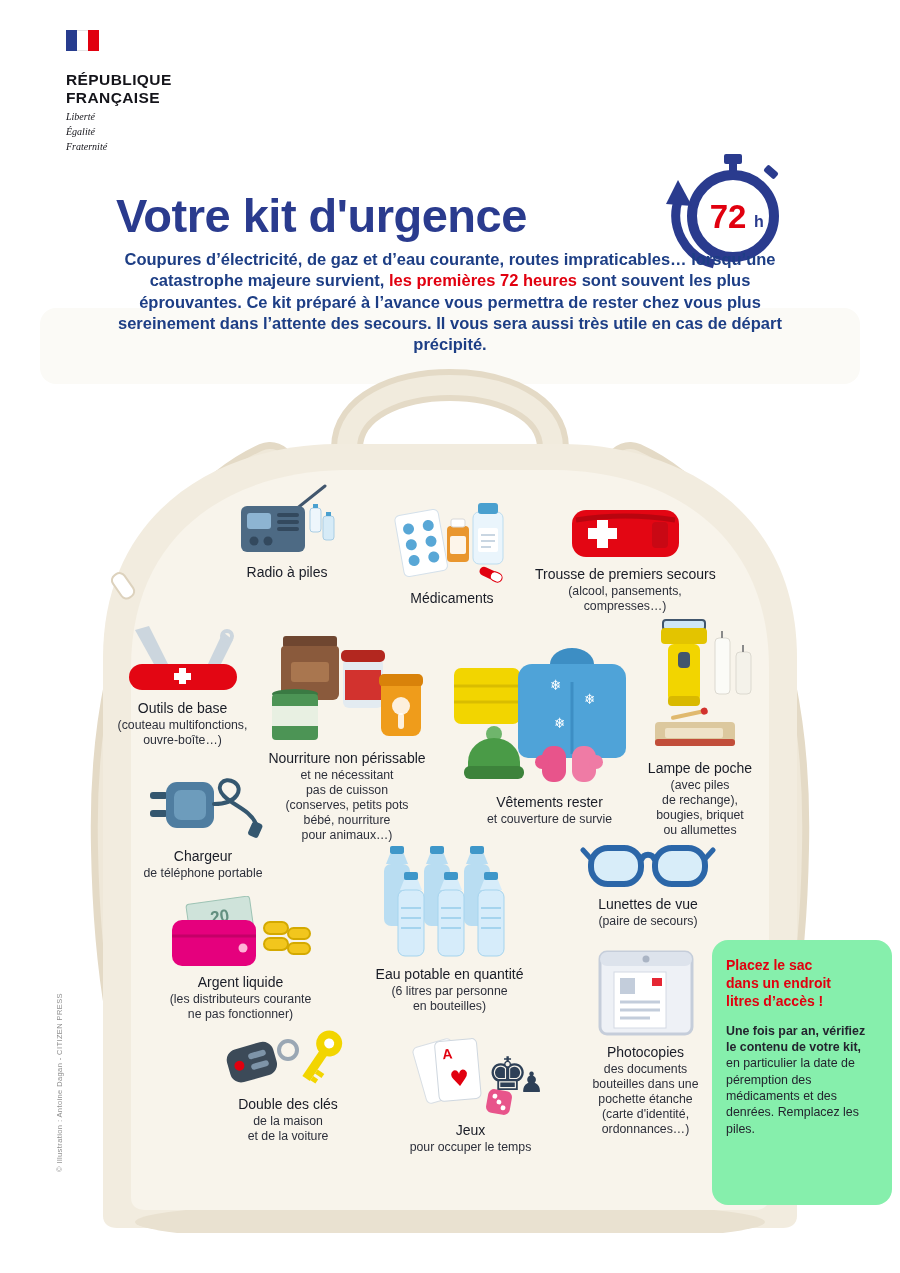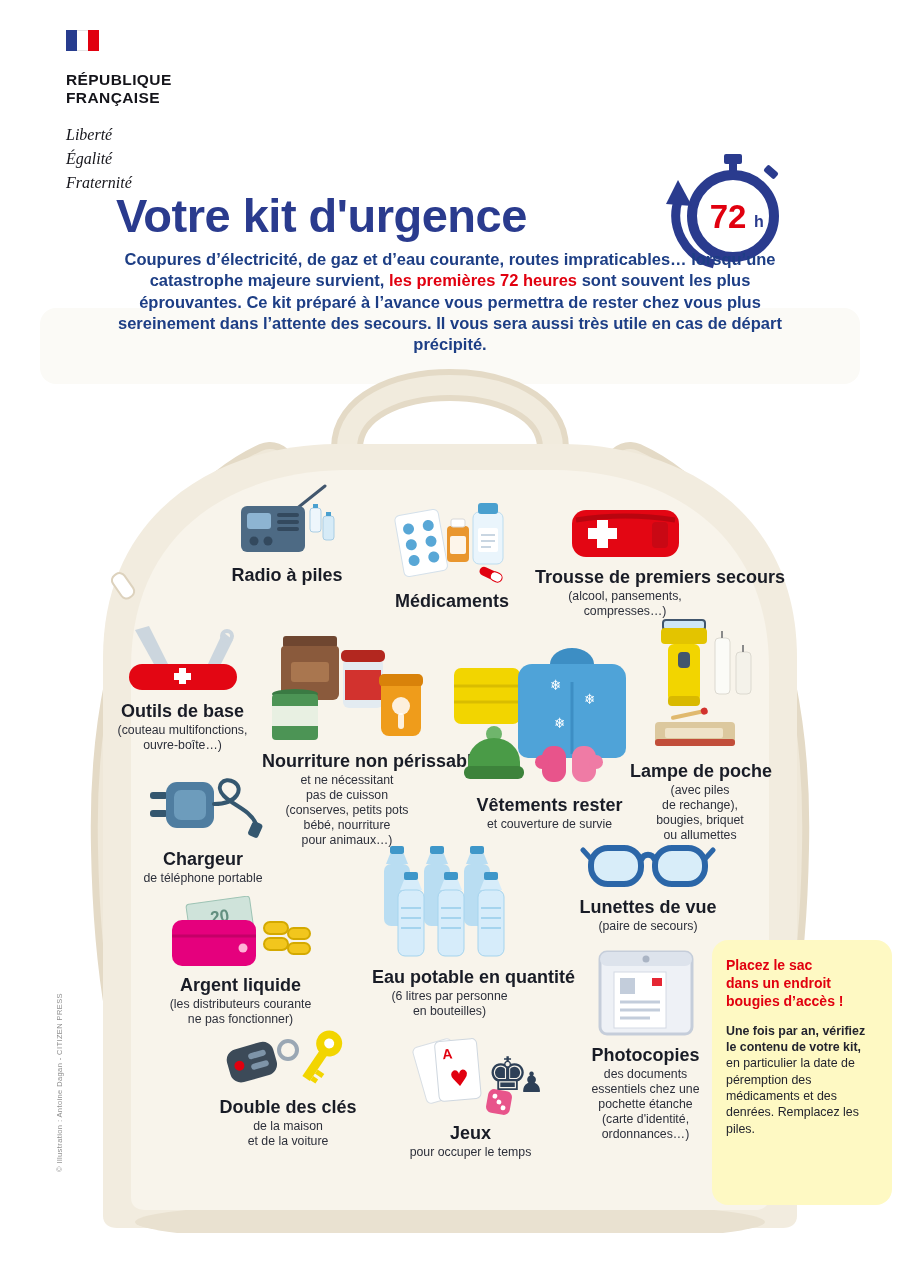--- a/index.html
+++ b/index.html
@@ -7,44 +7,44 @@
   .page { position:relative; width:900px; height:1273px; background:#fff; overflow:hidden; }
 
   
   .logo { position:absolute; left:66px; top:30px; }
   .flag { display:flex; width:33px; height:21px; }
   .flag span { width:11px; height:100%; display:block; }
   .flag .b { background:#273c8e; }
   .flag .w { background:#ffffff; border-top:1px solid #e5e5e5; border-bottom:1px solid #e5e5e5; }
   .flag .r { background:#e1000f; }
   .brand-name { margin-top:20px; font-weight:700; font-size:15.5px; letter-spacing:.4px; color:#14141a; line-height:1.18; }
-  .motto { margin-top:15px; font-family:"Liberation Serif",serif; font-style:italic; font-size:16px; color:#14141a; line-height:1.5; }
+  .motto { margin-top:1px; font-family:"Liberation Serif",serif; font-style:italic; font-size:10px; color:#14141a; line-height:1.5; }
 
   .title { position:absolute; left:116px; top:188px; width:650px; text-align:left;
            font-size:47px; font-weight:700; letter-spacing:-.5px; color:#2a3b8e; }
   .timer { position:absolute; left:648px; top:150px; }
 
   .intro-panel { position:absolute; left:40px; top:308px; width:820px; height:76px;
                  background:#fbfaf6; border-radius:16px; }
   .intro { position:absolute; left:110px; top:249px; width:680px; text-align:center;
            font-size:16.5px; font-weight:700; color:#1d3e85; line-height:1.29; }
   .intro .hl { color:#e1000f; }
 
   
   .backpack { position:absolute; left:65px; top:348px; }
 
   
   .item { position:absolute; text-align:center; }
   .item .icon { display:flex; justify-content:center; align-items:flex-end; margin-bottom:6px; }
-  .item .t { font-weight:700; font-size:18px; color:#191c26; white-space:nowrap; line-height:1.25; }
+  .item .t { font-weight:400; font-size:14px; color:#191c26; white-space:nowrap; line-height:1.25; }
   .item .d { font-size:12.3px; color:#2d303b; line-height:1.22; }
 
   
   .note { position:absolute; left:712px; top:940px; width:180px; min-height:265px;
-          background:#fef9c3; border-radius:16px; padding:16px 14px; text-align:left; }
+          background:#86efac; border-radius:16px; padding:16px 14px; text-align:left; }
   .note-head { color:#e1000f; font-weight:700; font-size:14px; line-height:1.3; }
   .note-p { margin-top:12px; font-size:12.4px; line-height:1.32; color:#23242e; }
   .note-p b { font-weight:700; }
 
   
   .credit { position:absolute; left:55px; top:1172px; transform:rotate(-90deg);
             transform-origin:0 0; font-size:7.5px; color:#8f8f8f; letter-spacing:.4px;
             white-space:nowrap; }
 </style>
 </head>
@@ -455,31 +455,31 @@
         <circle cx="52" cy="11" r="3.5" fill="#aab4c4"></circle>
         <rect x="20" y="24" width="52" height="56" fill="#ffffff" stroke="#d4dae4"></rect>
         <rect x="26" y="30" width="15" height="16" fill="#c3cddb"></rect>
         <rect x="58" y="30" width="10" height="8" fill="#e1000f" opacity=".85"></rect>
         <path d="M26,54 h40 M26,62 h40 M26,70 h30" stroke="#c3cddb" stroke-width="3"></path>
       </svg>
     </div>
     <div class="t">Photocopies</div>
     <div class="d">
         <div>des documents</div>
-        <div>essentiels chez une</div>
+        <div>bouteilles dans une</div>
         <div>pochette étanche</div>
         <div>(carte d'identité,</div>
         <div>ordonnances…)</div>
       </div>
   </div>
 
   <div class="note">
     <div class="note-head">
         <div>Placez le sac</div>
         <div>dans un endroit</div>
-        <div>bougies d’accès !</div>
+        <div>litres d’accès !</div>
       </div>
     <p class="note-p"><b>Une fois par an, vérifiez le contenu de votre kit,</b><span> en particulier la date de péremption des médicaments et des denrées. Remplacez les piles.</span></p>
   </div>
 
   <div class="credit">© Illustration : Antoine Dagan - CITIZEN PRESS</div>
 
 </div>
 
 </body></html>

